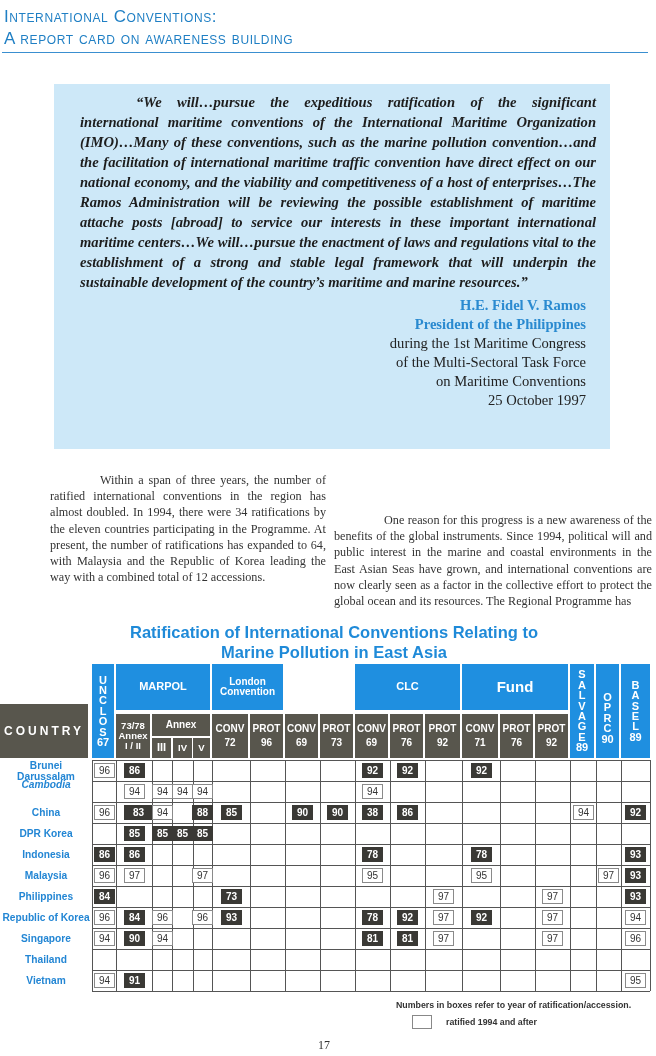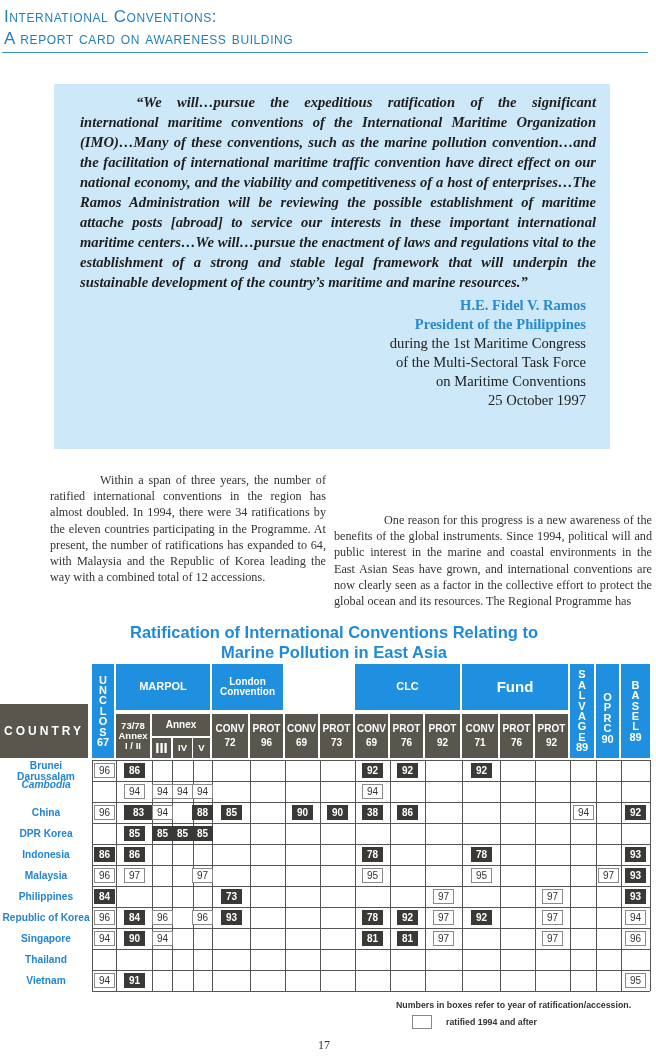--- a/index.html
+++ b/index.html
@@ -86,21 +86,21 @@
       <span>S</span>
       <span>67</span>
     </div>
     <div class="hcell blue" style="left: 116px; top: 0px; width: 94px; height: 46px; font-size: 11px;">MARPOL</div>
     <div class="hcell dark" style="left: 116px; top: 50px; width: 34px; height: 44px; flex-direction: column; font-size: 9.5px;">
       <span>73/78</span>
       <span>Annex</span>
       <span>I / II</span>
     </div>
     <div class="hcell dark" style="left: 152px; top: 50px; width: 58px; height: 22px; font-size: 10px;">Annex</div>
-    <div class="hcell dark" style="left: 152px; top: 74px; width: 19px; height: 20px; font-size: 15px;">III</div>
+    <div class="hcell dark" style="left: 152px; top: 74px; width: 19px; height: 20px; font-size: 11px;">III</div>
     <div class="hcell dark" style="left: 173px; top: 74px; width: 19px; height: 20px; font-size: 9.5px;">IV</div>
     <div class="hcell dark" style="left: 193px; top: 74px; width: 17px; height: 20px; font-size: 9.5px;">V</div>
     <div class="hcell blue" style="left: 212px; top: 0px; width: 71px; height: 46px; flex-direction: column; font-size: 10px;">
       <span>London</span>
       <span>Convention</span>
     </div>
     <div class="hcell blue" style="left: 355px; top: 0px; width: 105px; height: 46px; font-size: 11px;">CLC</div>
     <div class="hcell blue" style="left: 462px; top: 0px; width: 106px; height: 46px; font-size: 15px;">Fund</div>
     <div class="hcell dark" style="left: 212px; top: 50px; width: 36px; height: 44px; flex-direction: column; font-size: 10px; line-height: 14px;">
       <span>CONV</span>

